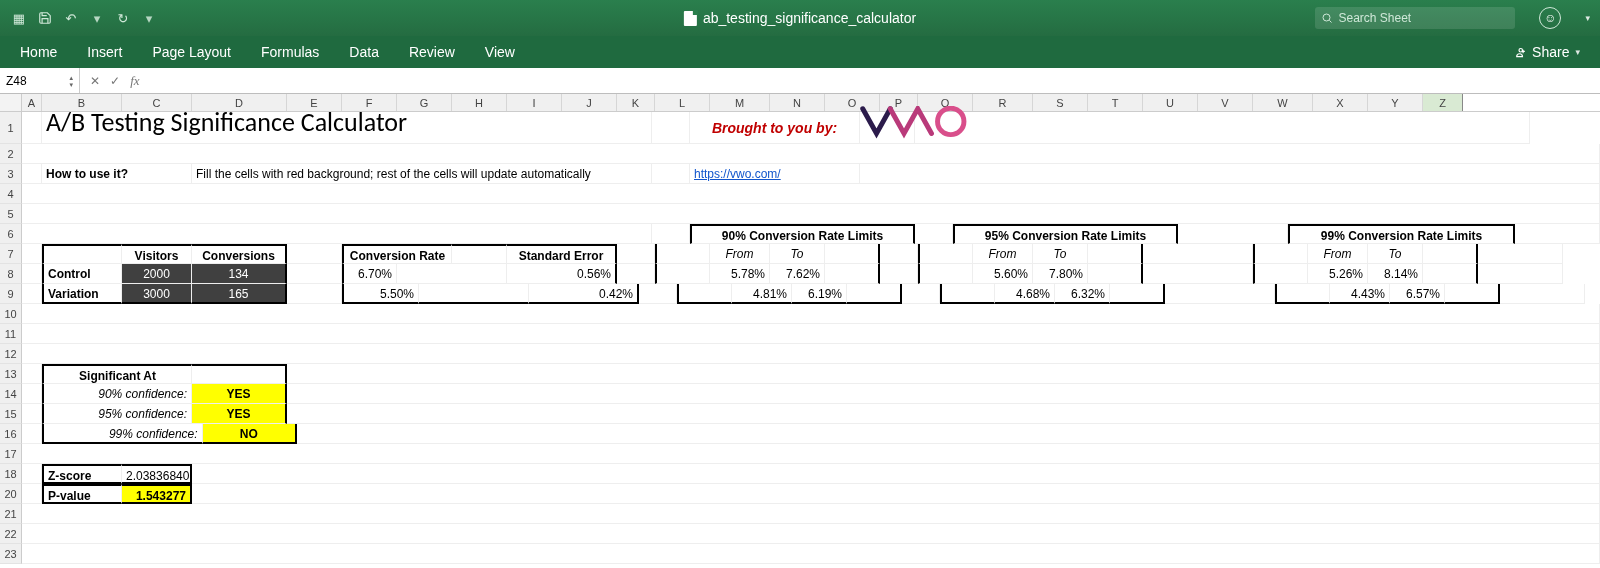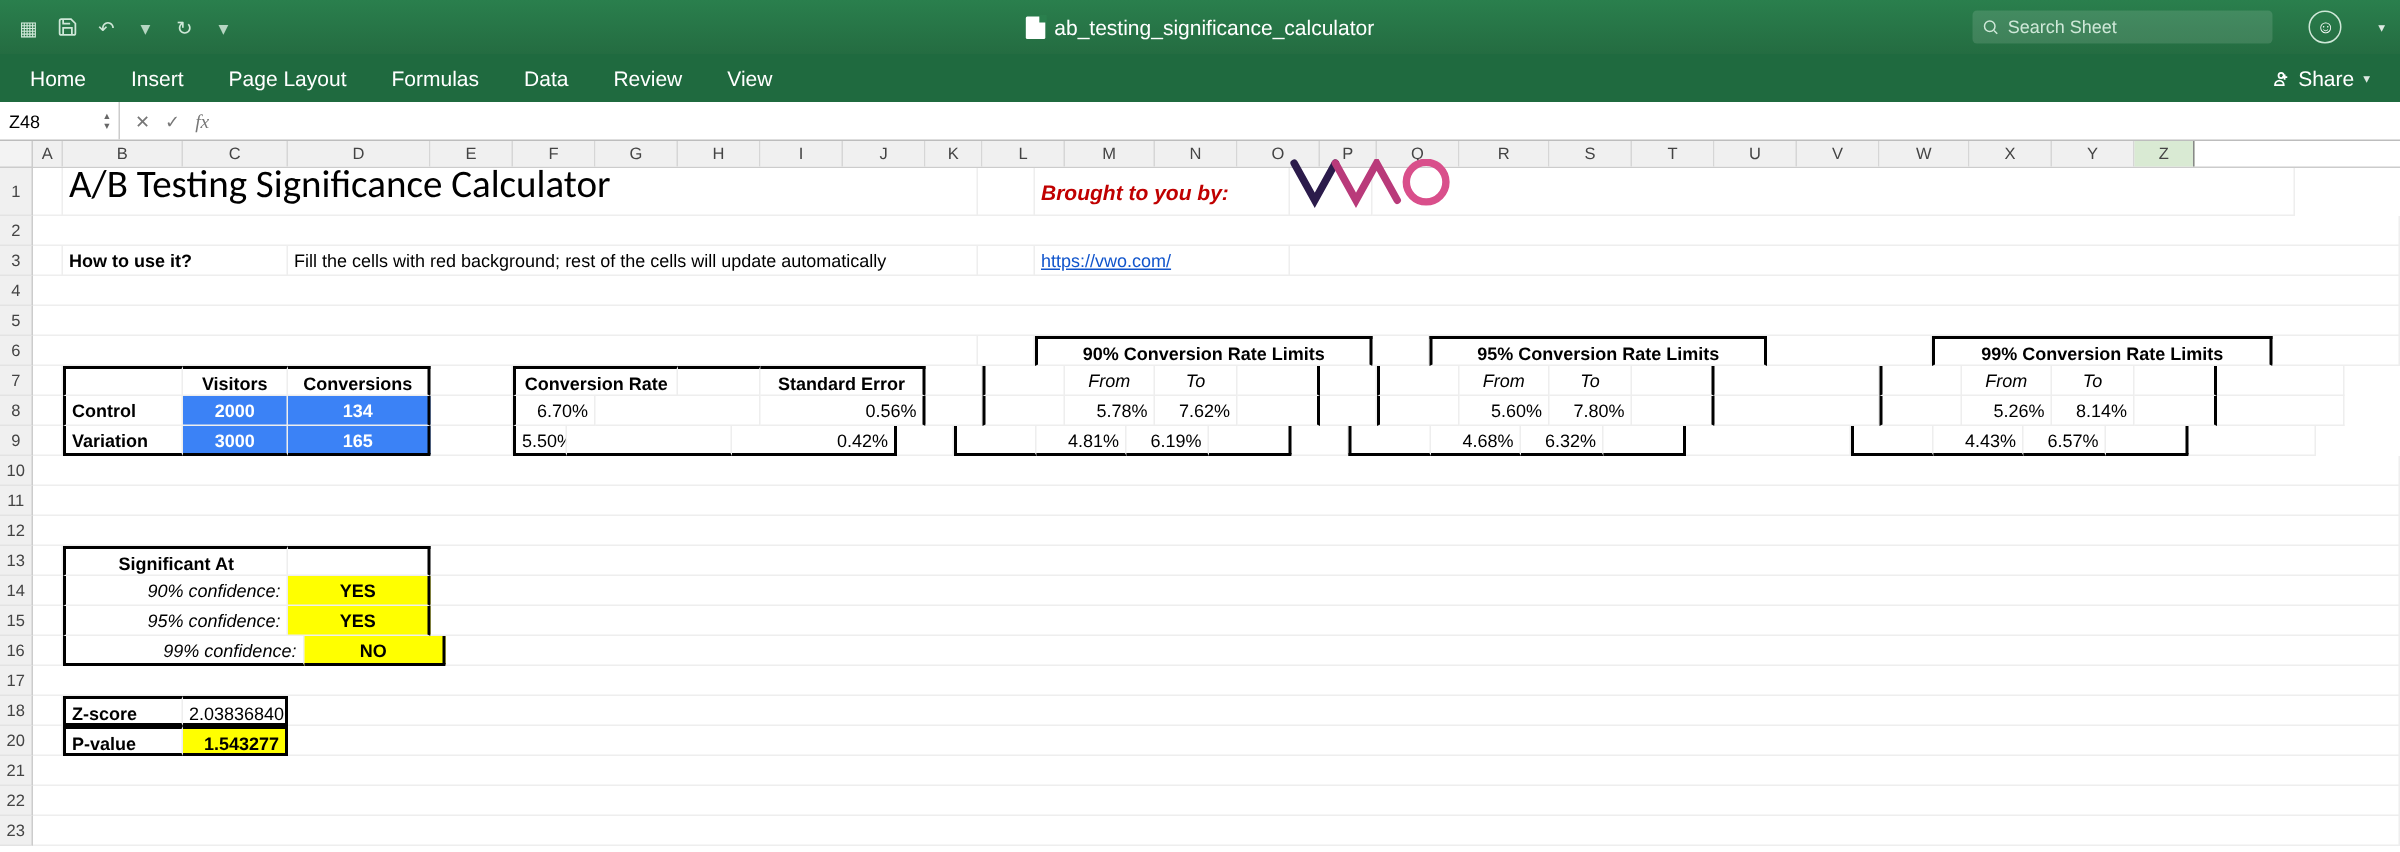--- a/index.html
+++ b/index.html
@@ -43,24 +43,24 @@
   .cP{width:38px;} .cQ{width:55px;} .cR{width:60px;} .cS{width:55px;} .cT{width:55px;}
   .cU{width:55px;} .cV{width:55px;} .cW{width:60px;} .cX{width:55px;} .cY{width:55px;}
   .cZ{width:40px;}
   
   .big-title{ font-size:26px; font-weight:400; font-family:"Calibri",Arial,sans-serif;}
   .row.tall { height:32px;} .row.tall .rh{line-height:32px;}
   .bold{font-weight:700;}
   .italic{font-style:italic;}
   .center{text-align:center;}
   .right-al{text-align:right;}
-  .red-bg{ background:#3b82f6; color:#fff; font-weight:700; text-align:center;}
+  .red-bg{ background:#404040; color:#fff; font-weight:400; text-align:center;}
   .yellow-bg{ background:#ffff00; font-weight:700; text-align:center;}
   .link{ color:#1155cc; text-decoration:underline;}
-  .brought{ color:#c00000; font-style:italic; font-weight:700; font-size:14px;}
+  .brought{ color:#c00000; font-style:italic; font-weight:700; font-size:14px;text-align:center;}
   
   .bt{border-top:2px solid #000 !important;}
   .bb{border-bottom:2px solid #000 !important;}
   .bl{border-left:2px solid #000 !important;}
   .br{border-right:2px solid #000 !important;}
   
   .vwo{ position:absolute; left:0; top:-6px; width:110px;}
   
   .col-h.sel{ background:#d9ead3;}
   .col-h:last-child{border-right:1px solid #888;}
@@ -274,21 +274,21 @@
     <div class="cell" style="width:85px"></div>
   </div>
 
   <div class="row">
     <div class="rh">9</div>
     <div class="cell cA"></div>
     <div class="cell cB bold bl bb">Variation</div>
     <div class="cell cC red-bg bb">3000</div>
     <div class="cell cD red-bg br bb">165</div>
     <div class="cell cE"></div>
-    <div class="cell right-al bl bb" style="width:36px">5.50%</div>
+    <div class="cell right-al bl bb" style="width:77px">5.50%</div>
     <div class="cell bb" style="width:110px"></div>
     <div class="cell right-al br bb" style="width:110px">0.42%</div>
     <div class="cell cK"></div>
     <div class="cell cL bl bb"></div>
     <div class="cell cM right-al bb">4.81%</div>
     <div class="cell cN right-al bb">6.19%</div>
     <div class="cell cO br bb"></div>
     <div class="cell cP"></div>
     <div class="cell cQ bl bb"></div>
     <div class="cell cR right-al bb">4.68%</div>

